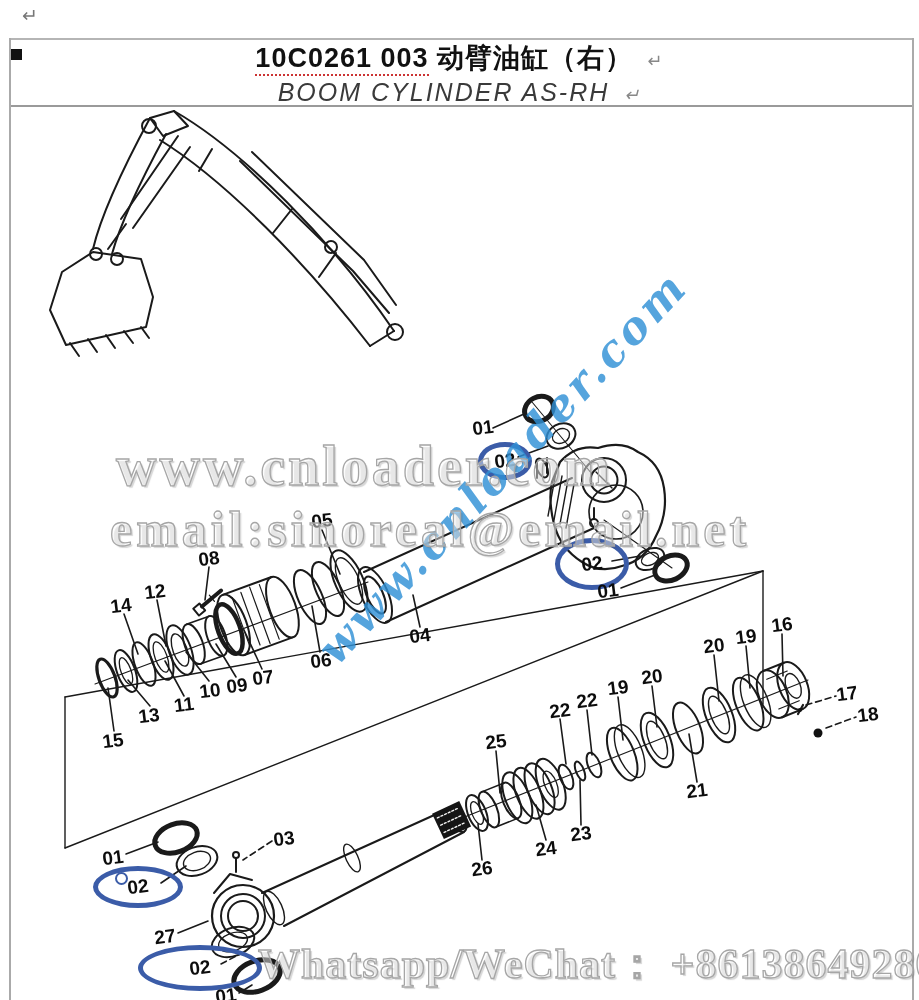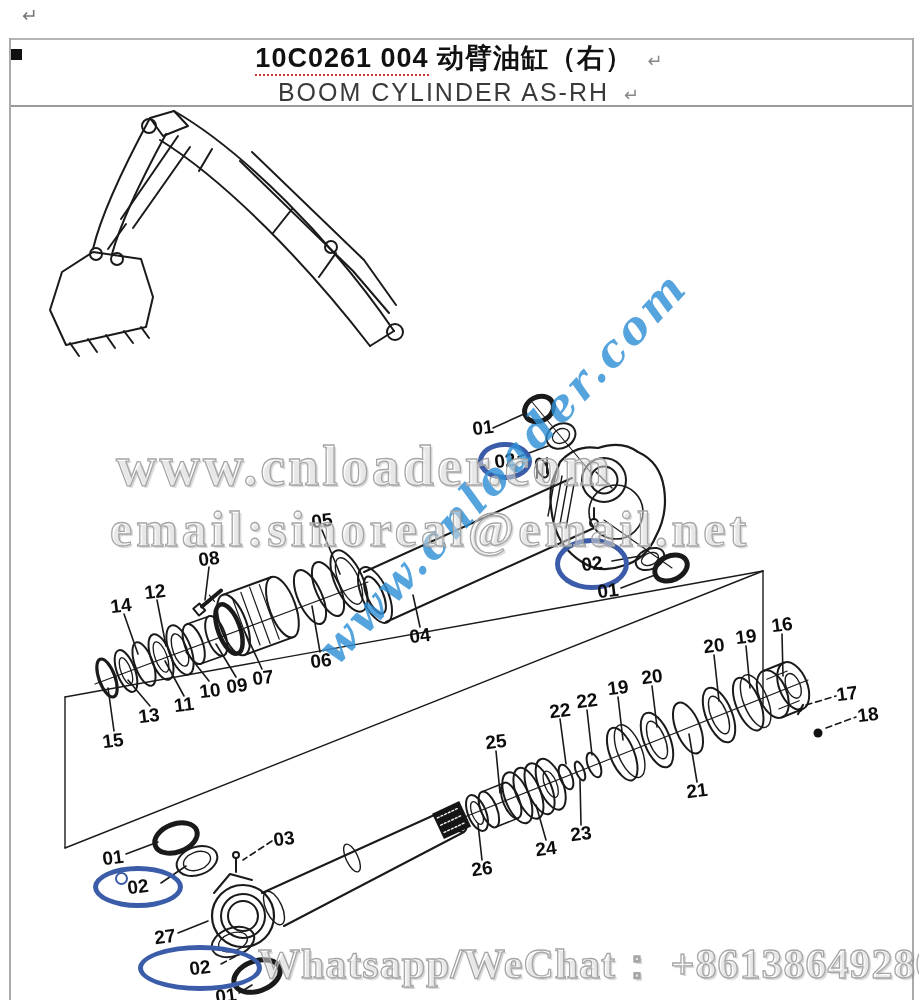--- a/index.html
+++ b/index.html
@@ -11,21 +11,21 @@
   .b-right{left:912px;}
   .b-top{position:absolute;left:9px;right:5px;top:38px;height:2px;background:#b5b5b5;}
   .b-div{position:absolute;left:9px;right:5px;top:105px;height:2px;background:#9a9a9a;}
   .sel-square{position:absolute;left:11px;top:49px;width:11px;height:11px;background:#111;}
   .pilcrow{position:absolute;left:22px;top:4px;color:#777;font-size:19px;}
   
   .title-row{position:absolute;left:12px;top:40px;width:895px;text-align:center;}
   .t1{font-size:27px;font-weight:bold;color:#111;letter-spacing:1px;white-space:nowrap;}
   .t1 .pn{border-bottom:2px dotted #cc3333;padding-bottom:1px;}
   .ret{color:#888;font-size:18px;font-weight:normal;margin-left:6px;}
-  .t2{font-size:25px;color:#3a3a3a;letter-spacing:2px;margin-top:2px;white-space:nowrap;}
+  .t2{font-size:25px;color:#3a3a3a;letter-spacing:2px;margin-top:2px;white-space:nowrap;font-style:italic;}
   
   svg.art{position:absolute;left:0;top:0;}
   #labels{position:absolute;left:0;top:0;width:919px;height:1000px;pointer-events:none;}
   .plabel{position:absolute;transform:translate(-50%,-50%) rotate(-7deg);
           font-weight:bold;font-size:19px;color:#0c0c0c;white-space:nowrap;}
   .pcircle{position:absolute;border:5px solid var(--circ,#3b5ca8);border-radius:50%;
            box-sizing:border-box;}
   .bluedot{position:absolute;border:2px solid var(--circ,#3b5ca8);border-radius:50%;
            width:9px;height:9px;}
   
@@ -49,21 +49,21 @@
   <span class="pilcrow">↵</span>
 
   <div class="b-top"></div>
   <div class="b-div"></div>
   <div class="b-left"></div>
   <div class="b-right"></div>
   <div class="sel-square"></div>
 
   <div class="title-row">
     <div class="t1">
-      <span class="pn">10C0261 004</span>
+      <span class="pn">10C0261 003</span>
       <span>动臂油缸（右）</span>
       <span class="ret">↵</span>
     </div>
     <div class="t2">
       <span>BOOM CYLINDER AS-RH</span>
       <span class="ret">↵</span>
     </div>
   </div>
 
   <svg class="art" width="919" height="1000" viewBox="0 0 919 1000" fill="none" stroke="#1a1a1a" stroke-width="2" stroke-linecap="round" stroke-linejoin="round">

